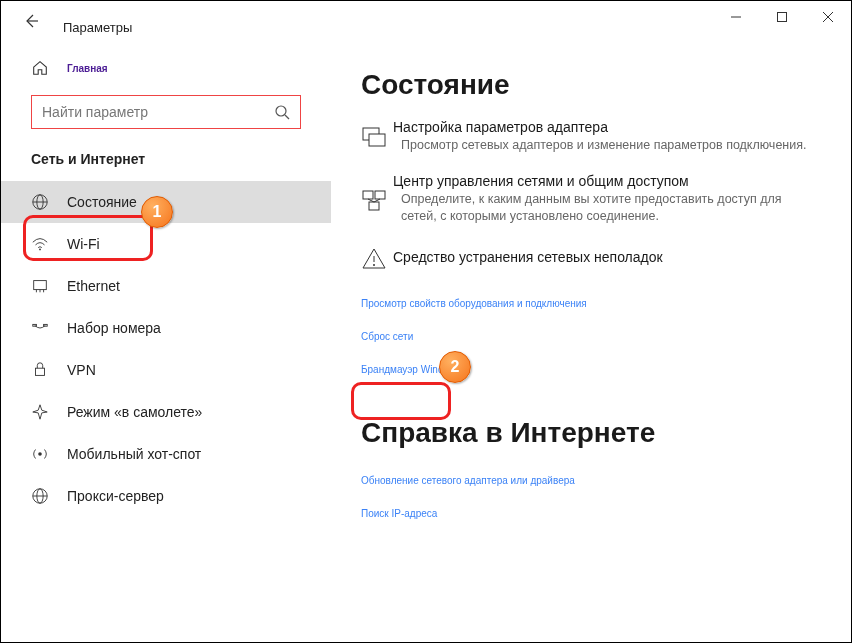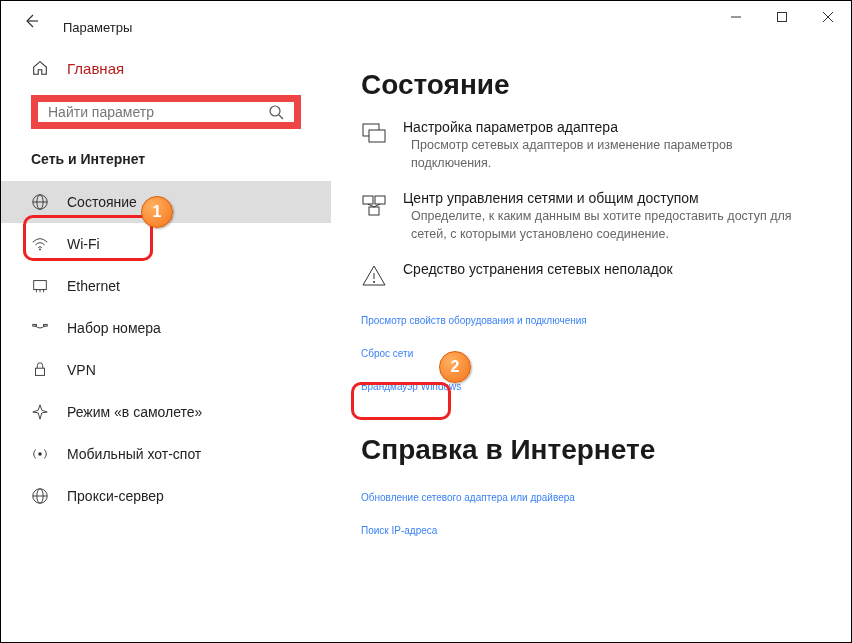--- a/index.html
+++ b/index.html
@@ -7,32 +7,32 @@
   .titlebar { height: 40px; display: flex; align-items: center; padding-left: 20px; }
   .back-arrow { width: 20px; height: 20px; color: #333; display: flex; align-items: center; justify-content: center; cursor: pointer; }
   .title { font-size: 13px; margin-left: 22px; color: #222; margin-top: 12px; }
   .win-controls { position: absolute; right: 0; top: 0; display: flex; }
   .win-btn { width: 46px; height: 32px; display: flex; align-items: center; justify-content: center; color: #333; cursor: pointer; }
   .app { display: flex; height: calc(100% - 40px); }
 
   .sidebar { width: 330px; padding: 10px 0 0 0; }
   .home { display: flex; align-items: center; padding: 8px 30px; gap: 18px; cursor: pointer; }
   .home-icon { width: 18px; height: 18px; }
-  .home span.txt { font-size: 15px; color: #b91c1c; }
-  .search { margin: 10px 30px 22px 30px; height: 34px; border: 7px solid #ef4444; display: flex; align-items: center; padding: 0 10px; justify-content: space-between; cursor: text; }
+  .home span.txt { font-size: 10px; color: #4c1d95; font-weight: bold; }
+  .search { margin: 10px 30px 22px 30px; height: 34px; border: 1px solid #ef4444; display: flex; align-items: center; padding: 0 10px; justify-content: space-between; cursor: text; }
   .search span.ph { color: #777; font-size: 14px; }
   .search .sicon { color: #555; width: 16px; height: 16px; }
   .category { font-size: 14px; font-weight: 600; padding: 0 30px 14px 30px; color: #222; }
   .menu-item { display: flex; align-items: center; gap: 18px; padding: 12px 30px; cursor: pointer; font-size: 14px; color: #222; }
   .menu-item .micon { width: 18px; height: 18px; color: #333; flex-shrink: 0; }
   .menu-item.active { background: #ddd; }
 
   .content { flex: 1; padding: 28px 40px 0 30px; }
   .page-title { font-size: 28px; font-weight: 600; color: #1a1a1a; margin-bottom: 18px; }
-  .opt { display: flex; gap: 16px; margin-bottom: 18px; cursor: pointer; }
+  .opt { display: flex; gap: 6px; margin-bottom: 18px; cursor: pointer; align-items: center; }
   .opt .oicon { width: 26px; height: 26px; margin-top: 2px; flex-shrink: 0; color: #333; }
   .opt .otitle { font-size: 14px; color: #1a1a1a; margin-bottom: 2px; }
   .opt .odesc { font-size: 12.5px; color: #666; line-height: 1.4; margin-left: 8px; }
   .link { font-size: 10px; color: #3b82f6; cursor: pointer; display: inline-block; margin-bottom: 14px; margin-top: 8px; }
   .help-title { font-size: 28px; font-weight: 600; margin-top: 28px; margin-bottom: 18px; color: #1a1a1a; }
 
   .annot-box { position: absolute; border: 3.5px solid #e22; border-radius: 10px; pointer-events: none; }
   #annot1 { left: 22px; top: 214px; width: 130px; height: 46px; }
   #annot2 { left: 350px; top: 381px; width: 100px; height: 38px; }
   .badge { position: absolute; width: 32px; height: 32px; border-radius: 50%; background: radial-gradient(circle at 35% 30%, #ffb060, #f6741b); color: #fff; font-weight: 700; font-size: 16px; display: flex; align-items: center; justify-content: center; border: 1px solid #e05a00; box-shadow: 1px 1px 2px rgba(0,0,0,.3); pointer-events: none; }

